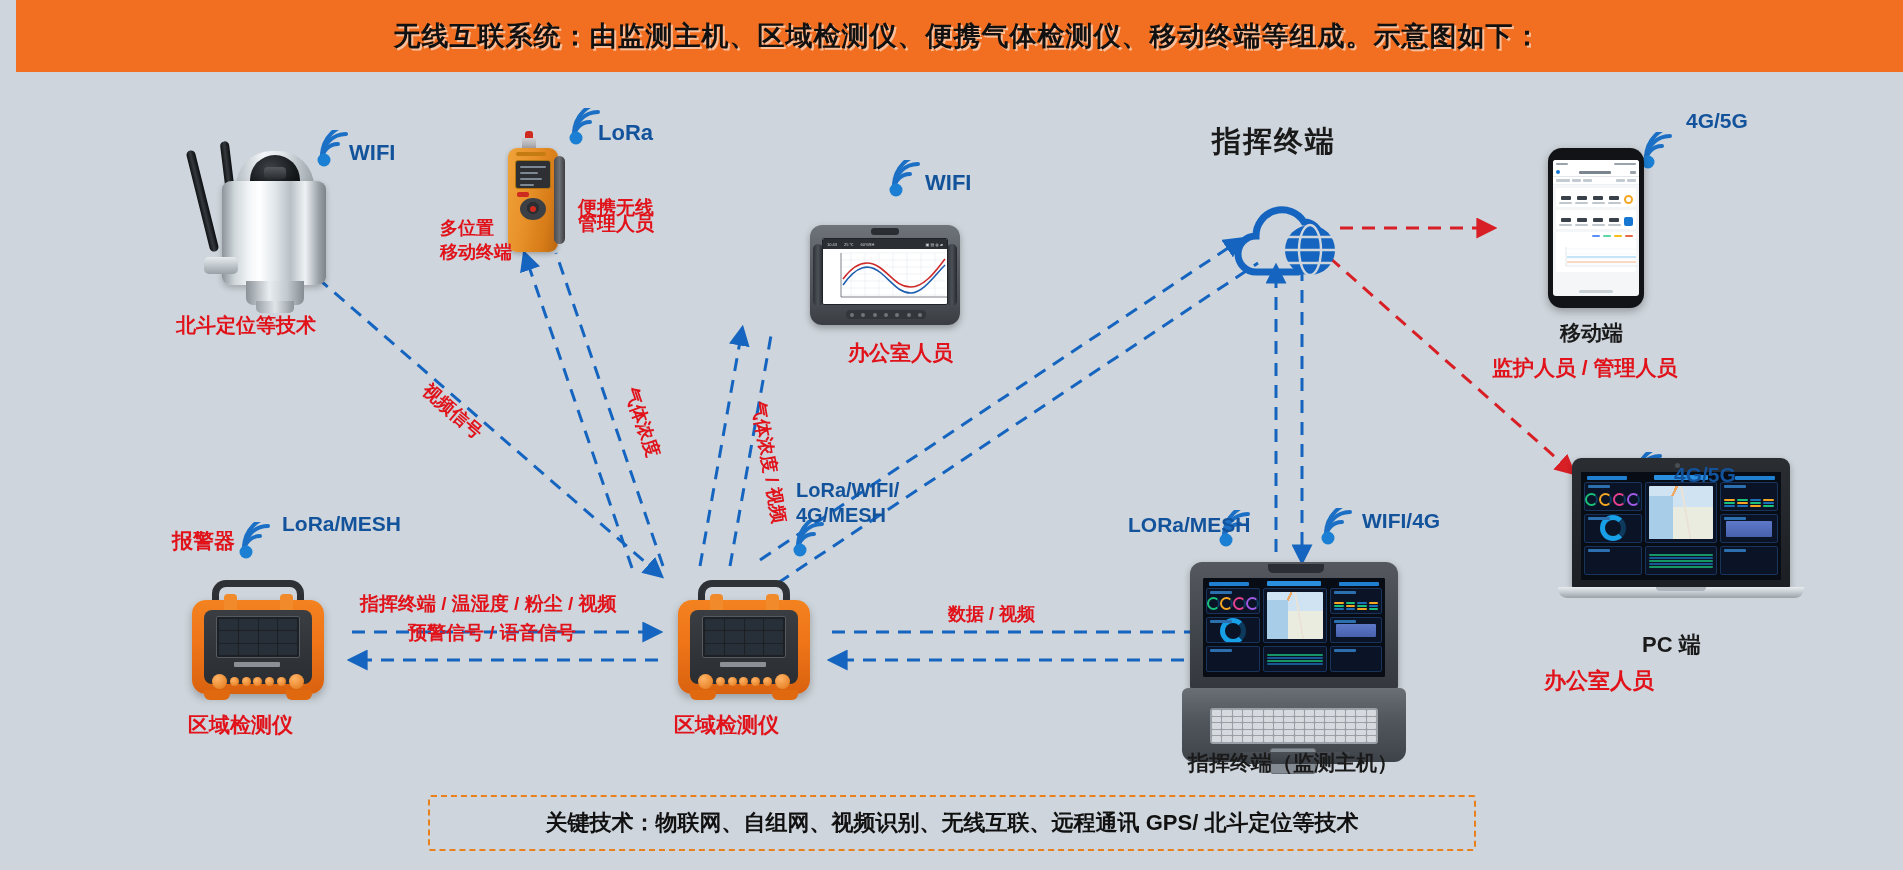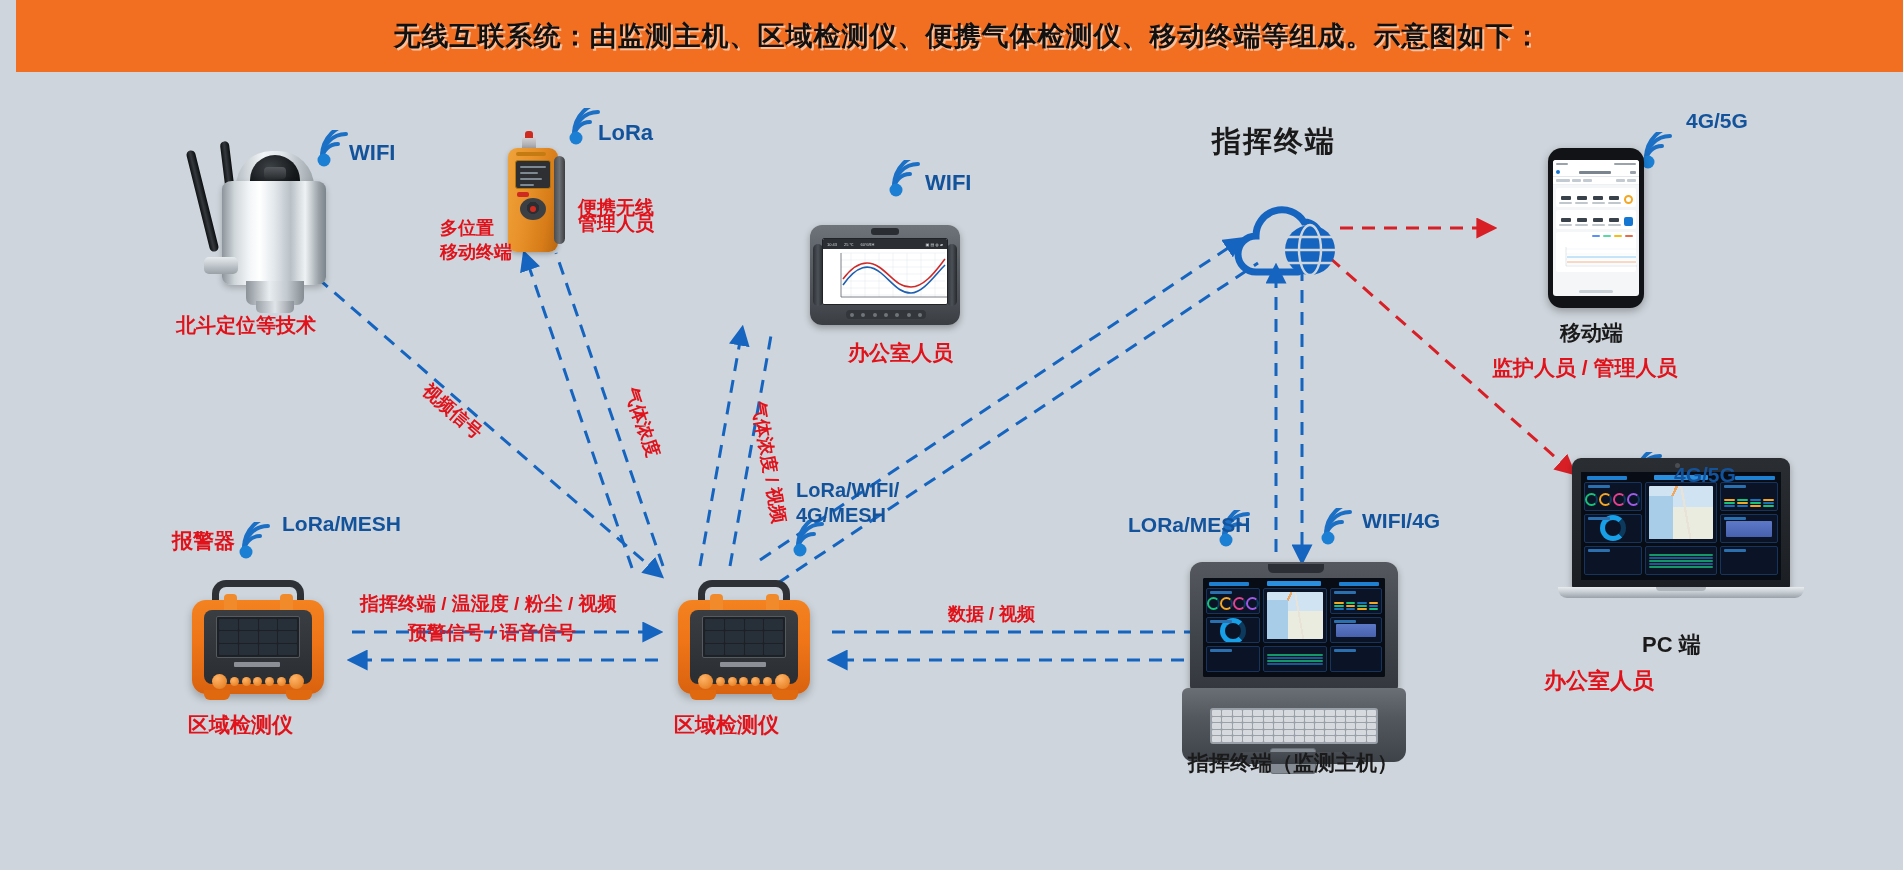--- a/index.html
+++ b/index.html
@@ -941,14 +941,17 @@
   <div class="lbl blue" style="left:796px;top:503px;font-size:20px;">4G/MESH</div>
 
   <div class="lbl red rot" style="left:432px;top:380px;font-size:18px;transform:rotate(41deg);">视频信号</div>
   <div class="lbl red rot" style="left:640px;top:385px;font-size:18px;transform:rotate(71deg);">气体浓度</div>
   <div class="lbl red rot" style="left:768px;top:400px;font-size:18px;transform:rotate(80deg);">气体浓度 / 视频</div>
 
   <div class="lbl red" style="left:360px;top:592px;font-size:19px;">指挥终端 / 温湿度 / 粉尘 / 视频</div>
   <div class="lbl red" style="left:408px;top:621px;font-size:19px;">预警信号 / 语音信号</div>
   <div class="lbl red" style="left:948px;top:604px;font-size:18px;">数据 / 视频</div>
 
+  <div class="footer-box">
+    <div class="footer-text">关键技术：物联网、自组网、视频识别、无线互联、远程通讯 GPS/ 北斗定位等技术</div>
+  </div>
 
 </div>
 
 </body></html>

